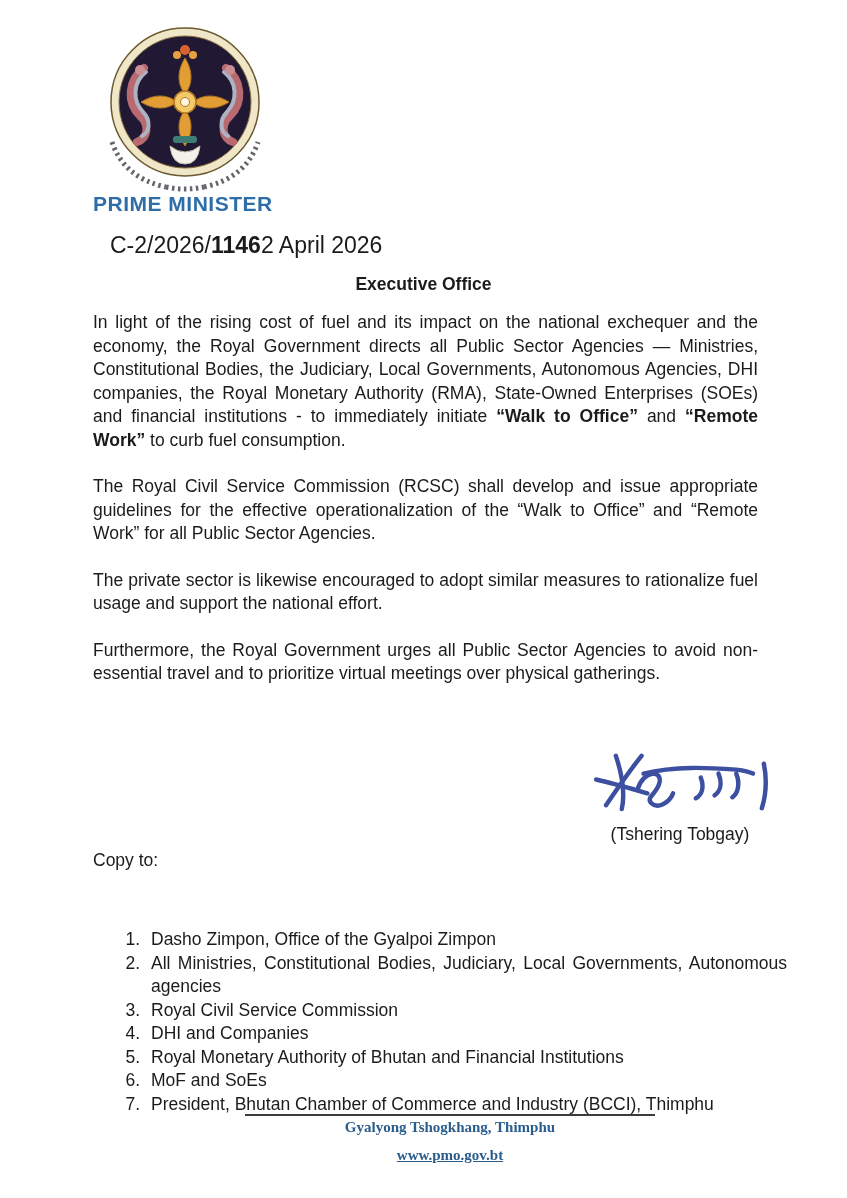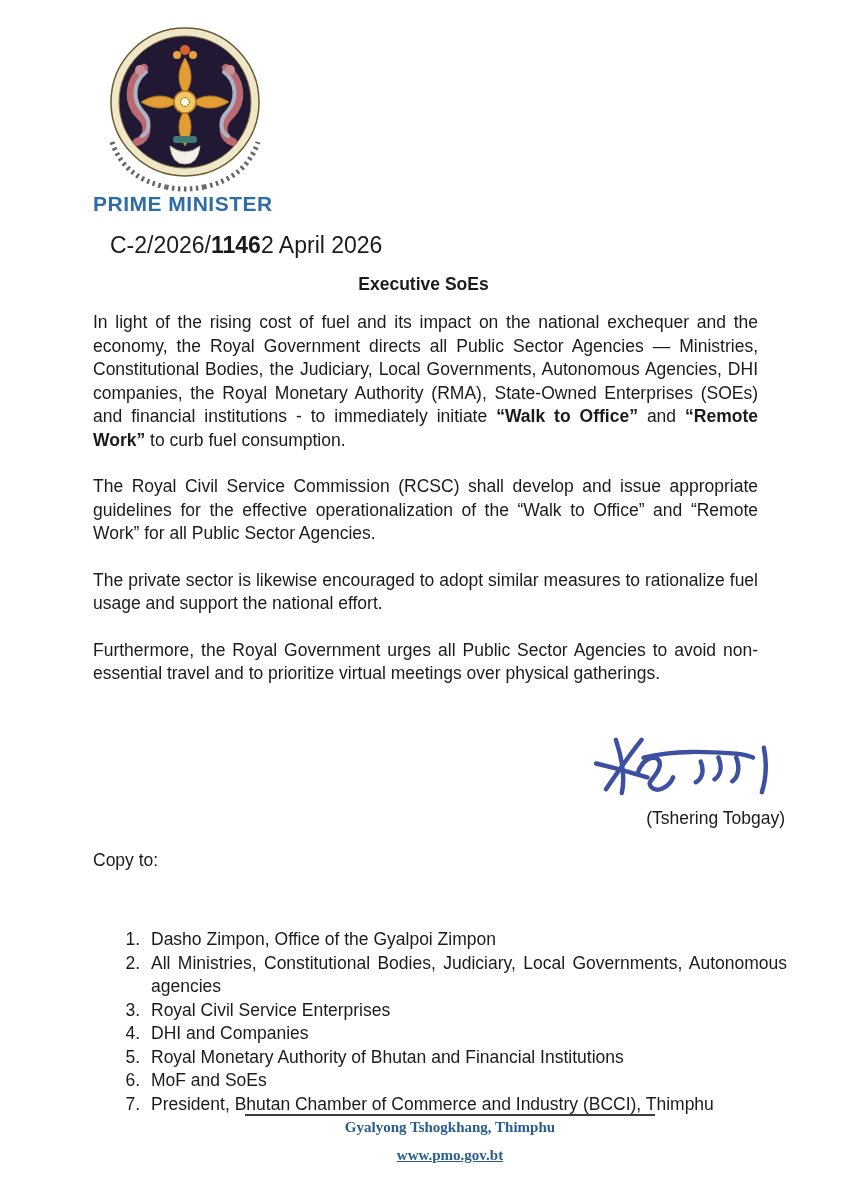--- a/index.html
+++ b/index.html
@@ -16,21 +16,21 @@
   
   .office{position:absolute;left:93px;top:192px;font-size:21px;font-weight:bold;color:#2e6da8;letter-spacing:.5px;}
   .refline{position:absolute;left:93px;top:232px;width:652px;display:flex;justify-content:flex-start;font-size:23px;margin-left:17px;}
   .refline b{font-weight:bold;}
   
   .doc-title{position:absolute;left:0;top:274px;width:100%;text-align:center;font-size:17.5px;font-weight:bold;}
   
   .body-text{position:absolute;left:93px;top:311px;width:665px;}
   .body-text p{margin:0 0 23px 0;font-size:17.5px;line-height:23.5px;text-align:justify;}
   
-  .sig-block{position:absolute;left:575px;top:728px;width:210px;text-align:right;}
+  .sig-block{position:absolute;left:575px;top:744px;width:210px;text-align:center;}
   .sig-svg{width:200px;height:74px;display:block;margin:0 auto;}
   .sig-name{font-size:17.5px;margin-top:6px;}
   
   .copy-label{position:absolute;left:93px;top:850px;font-size:17.5px;}
   .copy-list{position:absolute;left:118px;top:928px;width:642px;margin:0;padding:0 0 0 27px;}
   .copy-list li{font-size:17.5px;line-height:23.5px;padding-left:6px;text-align:justify;margin:0;}
   
   .footer{position:absolute;left:245px;top:1114px;width:410px;border-top:2px solid #3c3c3c;
           text-align:center;font-family:"Liberation Serif",serif;color:#2a5d8c;}
   .footer-address{font-size:15px;font-weight:bold;margin-top:3px;}
@@ -76,21 +76,21 @@
   <div class="head-block">
   </div>
 
   <div class="office">PRIME MINISTER</div>
 
   <div class="refline">
     <span><span>C-2/2026/</span><b>1146</b></span>
     <span>2 April 2026</span>
   </div>
 
-  <div class="doc-title">Executive SoEs</div>
+  <div class="doc-title">Executive Office</div>
 
   <div class="body-text">
     <p><span>In light of the rising cost of fuel and its impact on the national exchequer and the economy, the Royal Government directs all Public Sector Agencies — Ministries, Constitutional Bodies, the Judiciary, Local Governments, Autonomous Agencies, DHI companies, the Royal Monetary Authority (RMA), State-Owned Enterprises (SOEs) and financial institutions - to immediately initiate </span><b>“Walk to Office”</b><span> and </span><b>“Remote Work”</b><span> to curb fuel consumption.</span></p>
     <p><span>The Royal Civil Service Commission (RCSC) shall develop and issue appropriate guidelines for the effective operationalization of the “Walk to Office” and “Remote Work” for all Public Sector Agencies.</span></p>
     <p><span>The private sector is likewise encouraged to adopt similar measures to rationalize fuel usage and support the national effort.</span></p>
     <p><span>Furthermore, the Royal Government urges all Public Sector Agencies to avoid non-essential travel and to prioritize virtual meetings over physical gatherings.</span></p>
   </div>
 
   <div class="sig-block">
     <svg class="sig-svg" viewBox="0 0 190 75" aria-hidden="true">
@@ -106,21 +106,21 @@
         <path d="M180 20 C183 35 182 52 178 65"></path>
       </g>
     </svg>
     <div class="sig-name">(Tshering Tobgay)</div>
   </div>
 
   <div class="copy-label">Copy to:</div>
   <ol class="copy-list">
       <li>Dasho Zimpon, Office of the Gyalpoi Zimpon</li>
       <li>All Ministries, Constitutional Bodies, Judiciary, Local Governments, Autonomous agencies</li>
-      <li>Royal Civil Service Enterprises</li>
+      <li>Royal Civil Service Commission</li>
       <li>DHI and Companies</li>
       <li>Royal Monetary Authority of Bhutan and Financial Institutions</li>
       <li>MoF and SoEs</li>
       <li>President, Bhutan Chamber of Commerce and Industry (BCCI), Thimphu</li>
     </ol>
 
   <div class="footer">
     <div class="footer-address">Gyalyong Tshogkhang, Thimphu</div>
     <a class="footer-site">www.pmo.gov.bt</a>
   </div>

